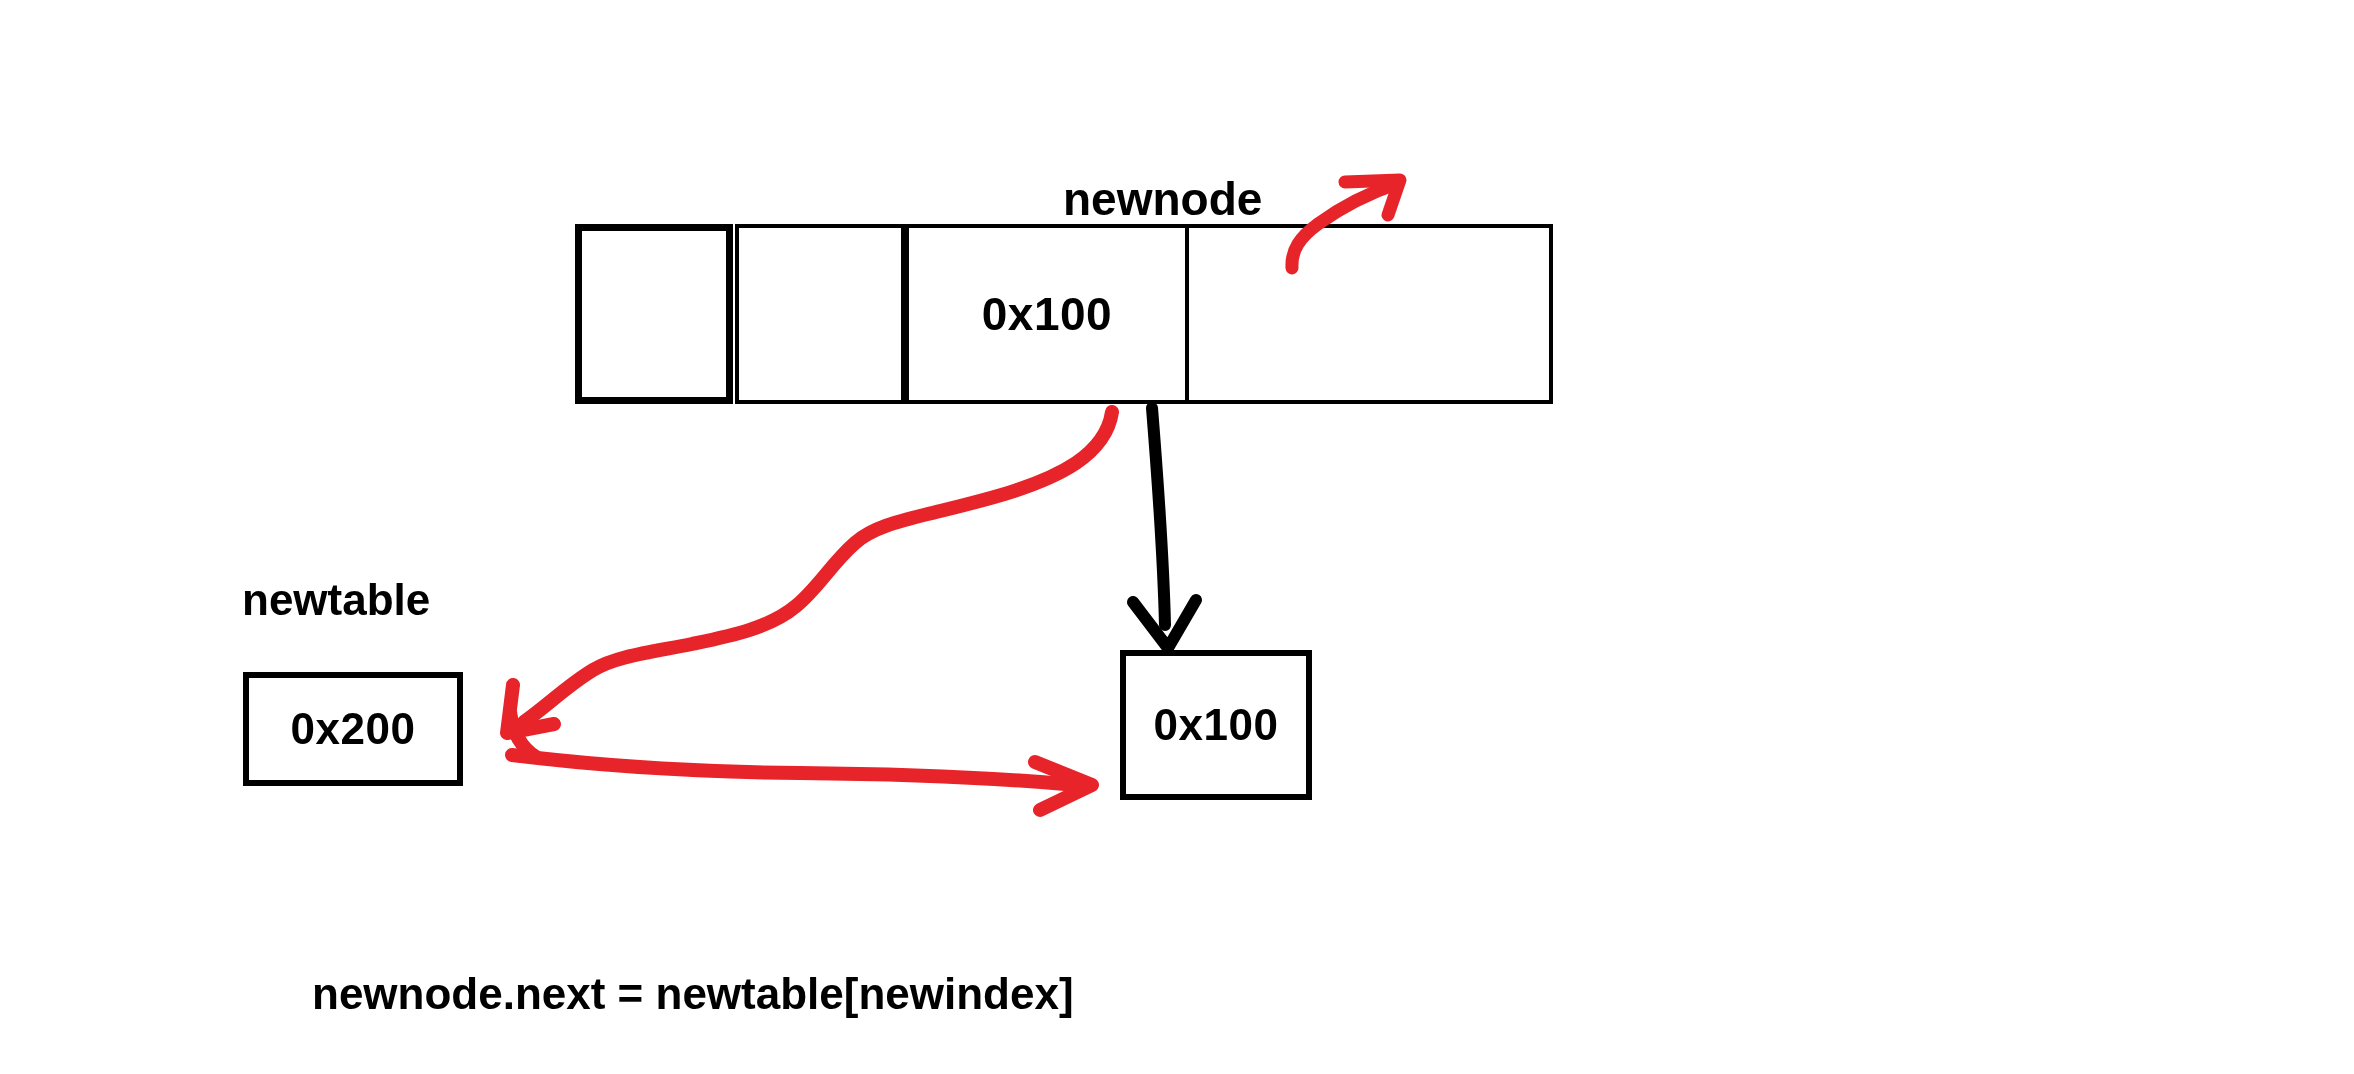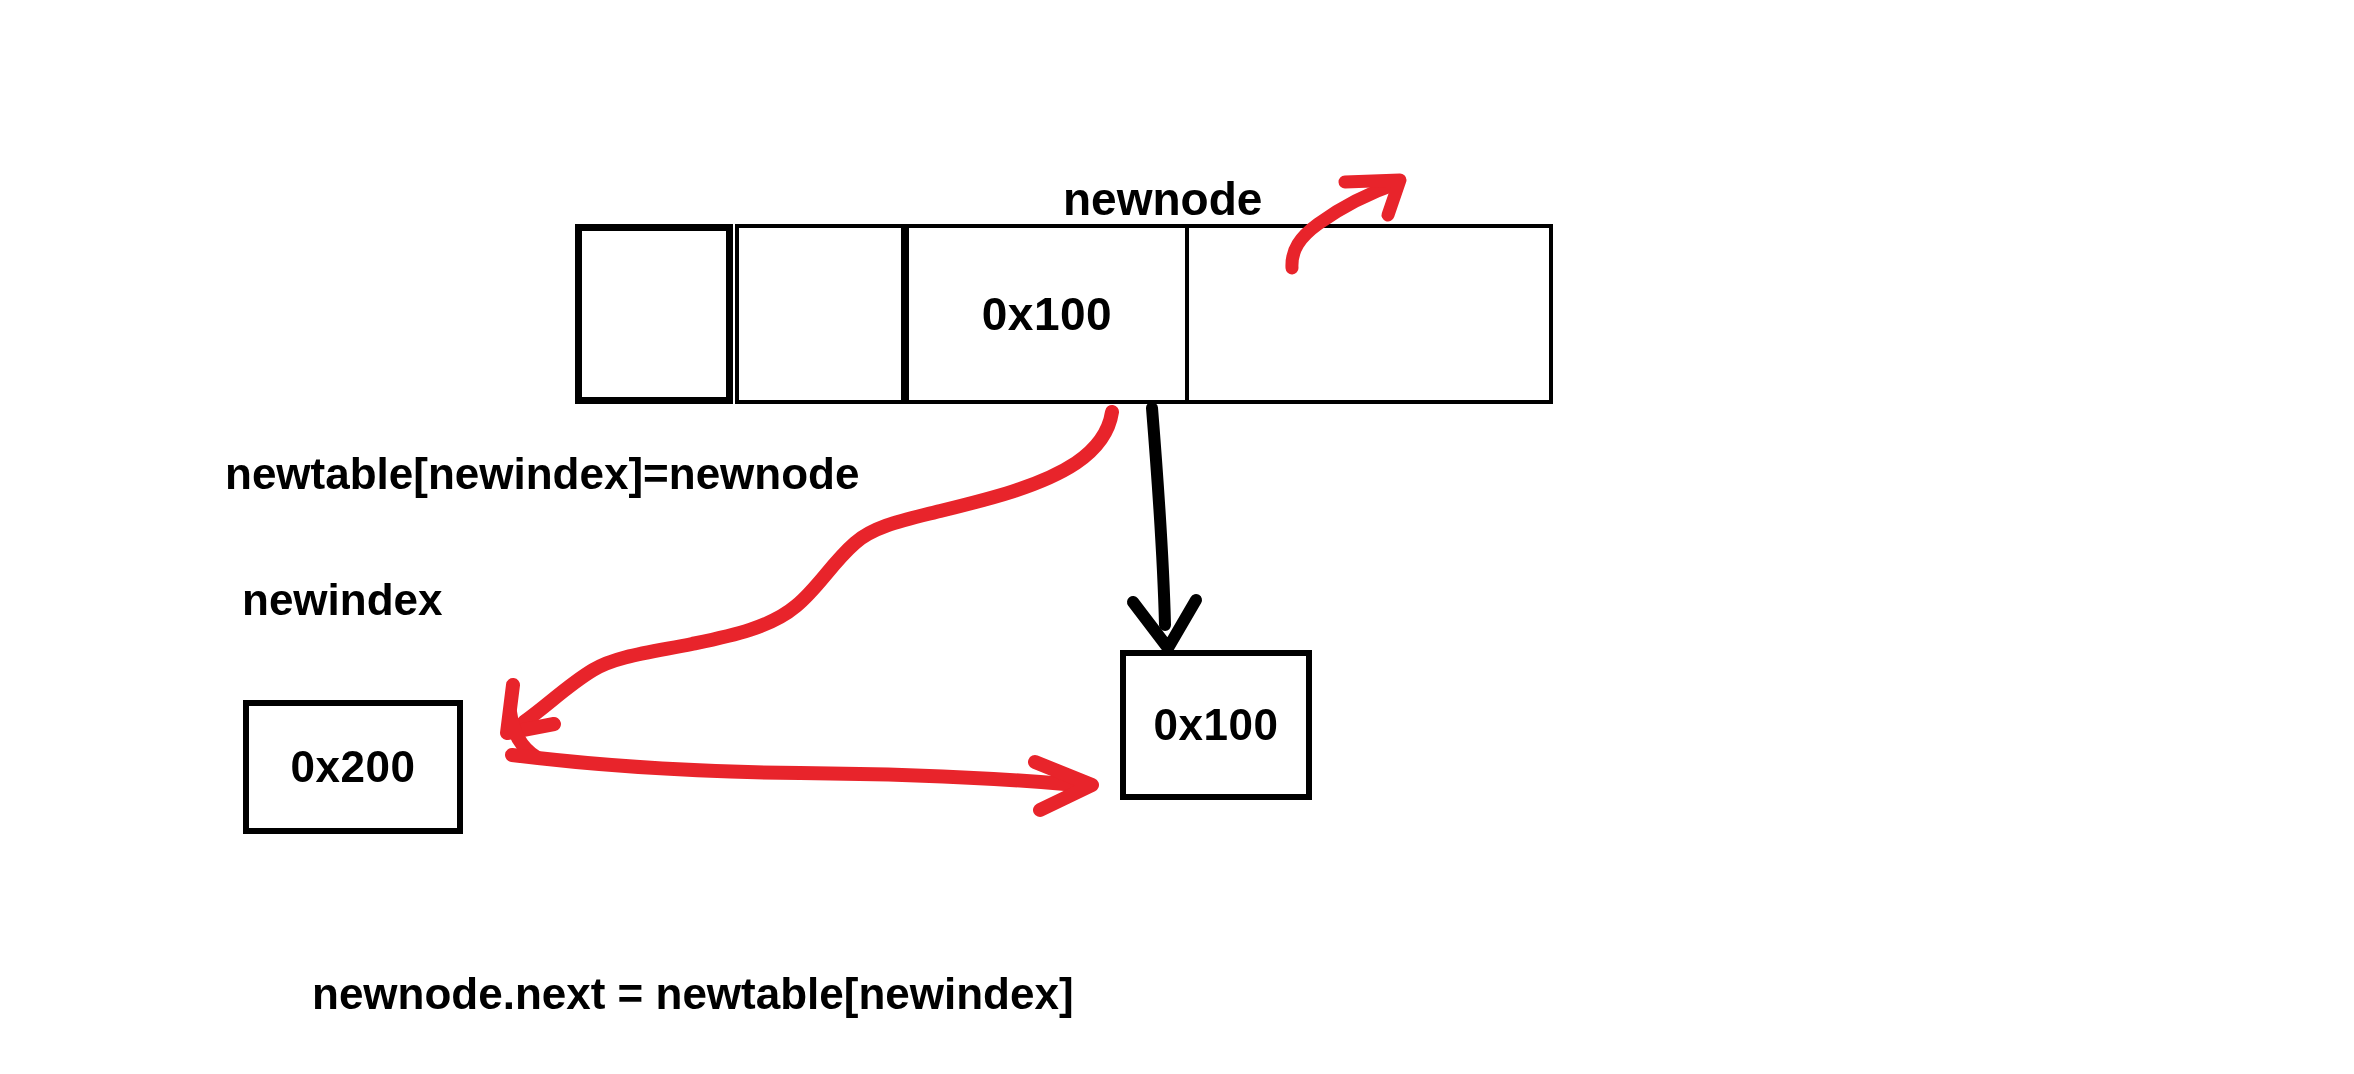--- a/index.html
+++ b/index.html
@@ -120,27 +120,26 @@
       <div class="cell-value">0x100</div>
     </div>
     <div class="cell" style="left:610px; width:368px;">
       <div class="cell-value"></div>
     </div>
   </div>
 
   <div class="label label-newindex">newnode</div>
 
 
-  <div class="label label-assign">newtable[newindex]=newnode</div>
 
-  <div class="label label-newnode">newindex</div>
+  <div class="label label-newnode">newtable</div>
 
   <div class="label label-bottom">newnode.next = newtable[newindex]</div>
 
-  <div class="node-box" style="left:243px; top:672px; width:220px; height:134px;margin-top:28px;">
+  <div class="node-box" style="left:243px; top:672px; width:220px; height:114px;">
     <div class="node-value">0x200</div>
   </div>
 
   <div class="node-box" style="left:1120px; top:650px; width:192px; height:150px;">
     <div class="node-value">0x100</div>
   </div>
 
   <svg id="ink" viewBox="0 0 2354 1074">
 
     <g fill="none" stroke="#e8242b" stroke-width="13" stroke-linecap="round" stroke-linejoin="round">

